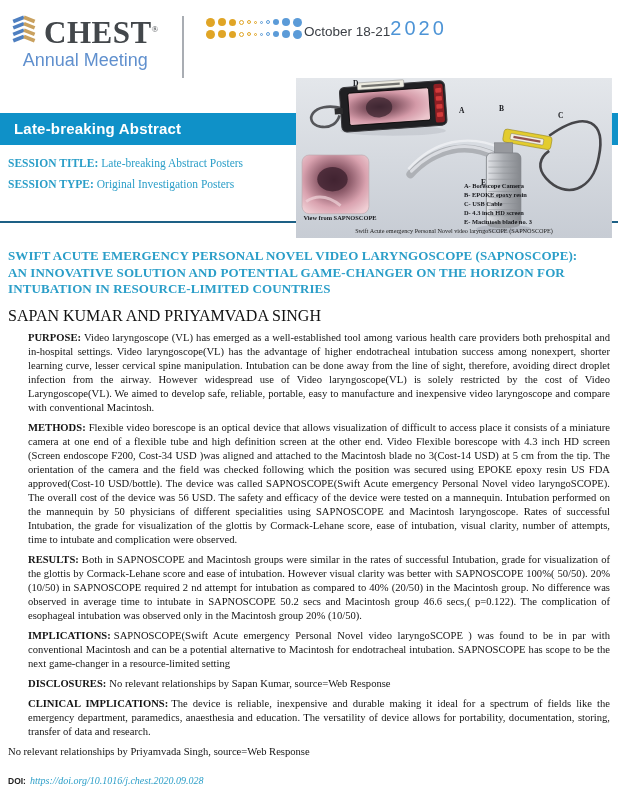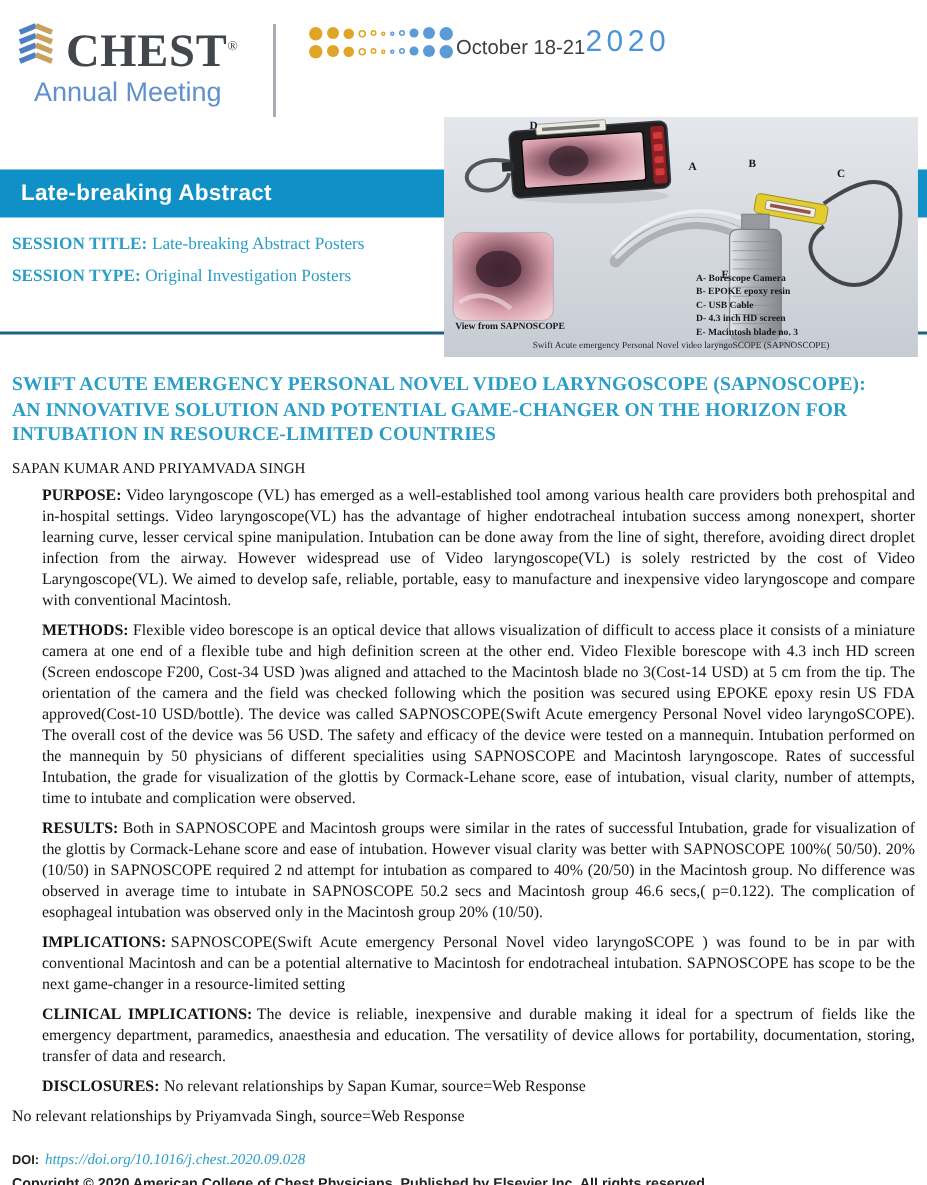--- a/index.html
+++ b/index.html
@@ -40,21 +40,21 @@
   .photo { position:absolute; top:78px; right:6px; width:316px; height:158px; }
   .photo svg { position:absolute; inset:0; }
   .pl { position:absolute; font-weight:700; font-size:7.5px; color:#17181c; font-family:"Liberation Serif", serif; }
   .legend { position:absolute; left:168px; top:103px; font-weight:700; font-size:6.4px; line-height:9px; color:#17181c; }
   .view-label { position:absolute; left:2px; top:136px; width:84px; text-align:center; font-weight:700; font-size:6.4px; color:#17181c; }
   .fig-caption { position:absolute; left:0; right:0; bottom:2px; text-align:center; font-size:6.2px; color:#222; }
 
   
   .content { padding:0 8px; }
   .abs-title { margin-top:12px; max-width:580px; font-weight:700; font-size:13px; line-height:16.5px; color:#2b9ec8; letter-spacing:0.1px; }
-  .authors { margin-top:9px; font-size:10px; color:#111; }
+  .authors { margin-top:9px; font-size:16px; color:#111; }
   .sec { margin-top:6px; font-size:10.6px; line-height:14px; text-align:justify;margin-left:20px; }
   .sec b { font-weight:700; margin-right:3px; }
   .extra-line { margin-top:6px; font-size:10.6px; line-height:14px; }
 
   
   .doi-row { margin-top:11px; padding-left:8px; }
   .doi-label { font-family:"Liberation Sans", sans-serif; font-weight:700; font-size:8.5px; color:#222; margin-right:4px; }
   .doi-link { font-size:10px; color:#2b9ec8; text-decoration:none;font-style:italic; }
   .copyright { margin-top:3px; padding-left:8px; font-family:"Liberation Sans", sans-serif; font-weight:700; font-size:9.5px; color:#222; }
 </style>
@@ -224,22 +224,22 @@
 </div>
 
 <main class="content">
   <h1 class="abs-title">SWIFT ACUTE EMERGENCY PERSONAL NOVEL VIDEO LARYNGOSCOPE (SAPNOSCOPE): AN INNOVATIVE SOLUTION AND POTENTIAL GAME-CHANGER ON THE HORIZON FOR INTUBATION IN RESOURCE-LIMITED COUNTRIES</h1>
   <div class="authors">SAPAN KUMAR AND PRIYAMVADA SINGH</div>
 
   <p class="sec"><b>PURPOSE:</b><span>Video laryngoscope (VL) has emerged as a well-established tool among various health care providers both prehospital and in-hospital settings. Video laryngoscope(VL) has the advantage of higher endotracheal intubation success among nonexpert, shorter learning curve, lesser cervical spine manipulation. Intubation can be done away from the line of sight, therefore, avoiding direct droplet infection from the airway. However widespread use of Video laryngoscope(VL) is solely restricted by the cost of Video Laryngoscope(VL). We aimed to develop safe, reliable, portable, easy to manufacture and inexpensive video laryngoscope and compare with conventional Macintosh.</span></p>
   <p class="sec"><b>METHODS:</b><span>Flexible video borescope is an optical device that allows visualization of difficult to access place it consists of a miniature camera at one end of a flexible tube and high definition screen at the other end. Video Flexible borescope with 4.3 inch HD screen (Screen endoscope F200, Cost-34 USD )was aligned and attached to the Macintosh blade no 3(Cost-14 USD) at 5 cm from the tip. The orientation of the camera and the field was checked following which the position was secured using EPOKE epoxy resin US FDA approved(Cost-10 USD/bottle). The device was called SAPNOSCOPE(Swift Acute emergency Personal Novel video laryngoSCOPE). The overall cost of the device was 56 USD. The safety and efficacy of the device were tested on a mannequin. Intubation performed on the mannequin by 50 physicians of different specialities using SAPNOSCOPE and Macintosh laryngoscope. Rates of successful Intubation, the grade for visualization of the glottis by Cormack-Lehane score, ease of intubation, visual clarity, number of attempts, time to intubate and complication were observed.</span></p>
   <p class="sec"><b>RESULTS:</b><span>Both in SAPNOSCOPE and Macintosh groups were similar in the rates of successful Intubation, grade for visualization of the glottis by Cormack-Lehane score and ease of intubation. However visual clarity was better with SAPNOSCOPE 100%( 50/50). 20%(10/50) in SAPNOSCOPE required 2 nd attempt for intubation as compared to 40% (20/50) in the Macintosh group. No difference was observed in average time to intubate in SAPNOSCOPE 50.2 secs and Macintosh group 46.6 secs,( p=0.122). The complication of esophageal intubation was observed only in the Macintosh group 20% (10/50).</span></p>
   <p class="sec"><b>IMPLICATIONS:</b><span>SAPNOSCOPE(Swift Acute emergency Personal Novel video laryngoSCOPE ) was found to be in par with conventional Macintosh and can be a potential alternative to Macintosh for endotracheal intubation. SAPNOSCOPE has scope to be the next game-changer in a resource-limited setting</span></p>
+  <p class="sec"><b>DISCLOSURES:</b><span>No relevant relationships by Sapan Kumar, source=Web Response</span></p>
   <p class="sec"><b>CLINICAL IMPLICATIONS:</b><span>The device is reliable, inexpensive and durable making it ideal for a spectrum of fields like the emergency department, paramedics, anaesthesia and education. The versatility of device allows for portability, documentation, storing, transfer of data and research.</span></p>
-  <p class="sec"><b>DISCLOSURES:</b><span>No relevant relationships by Sapan Kumar, source=Web Response</span></p>
   <p class="extra-line">No relevant relationships by Priyamvada Singh, source=Web Response</p>
 </main>
 
 <footer>
   <div class="doi-row">
     <span class="doi-label">DOI:</span><a class="doi-link" href="#">https://doi.org/10.1016/j.chest.2020.09.028</a>
   </div>
   <div class="copyright">Copyright © 2020 American College of Chest Physicians. Published by Elsevier Inc. All rights reserved.</div>
 </footer>
 

